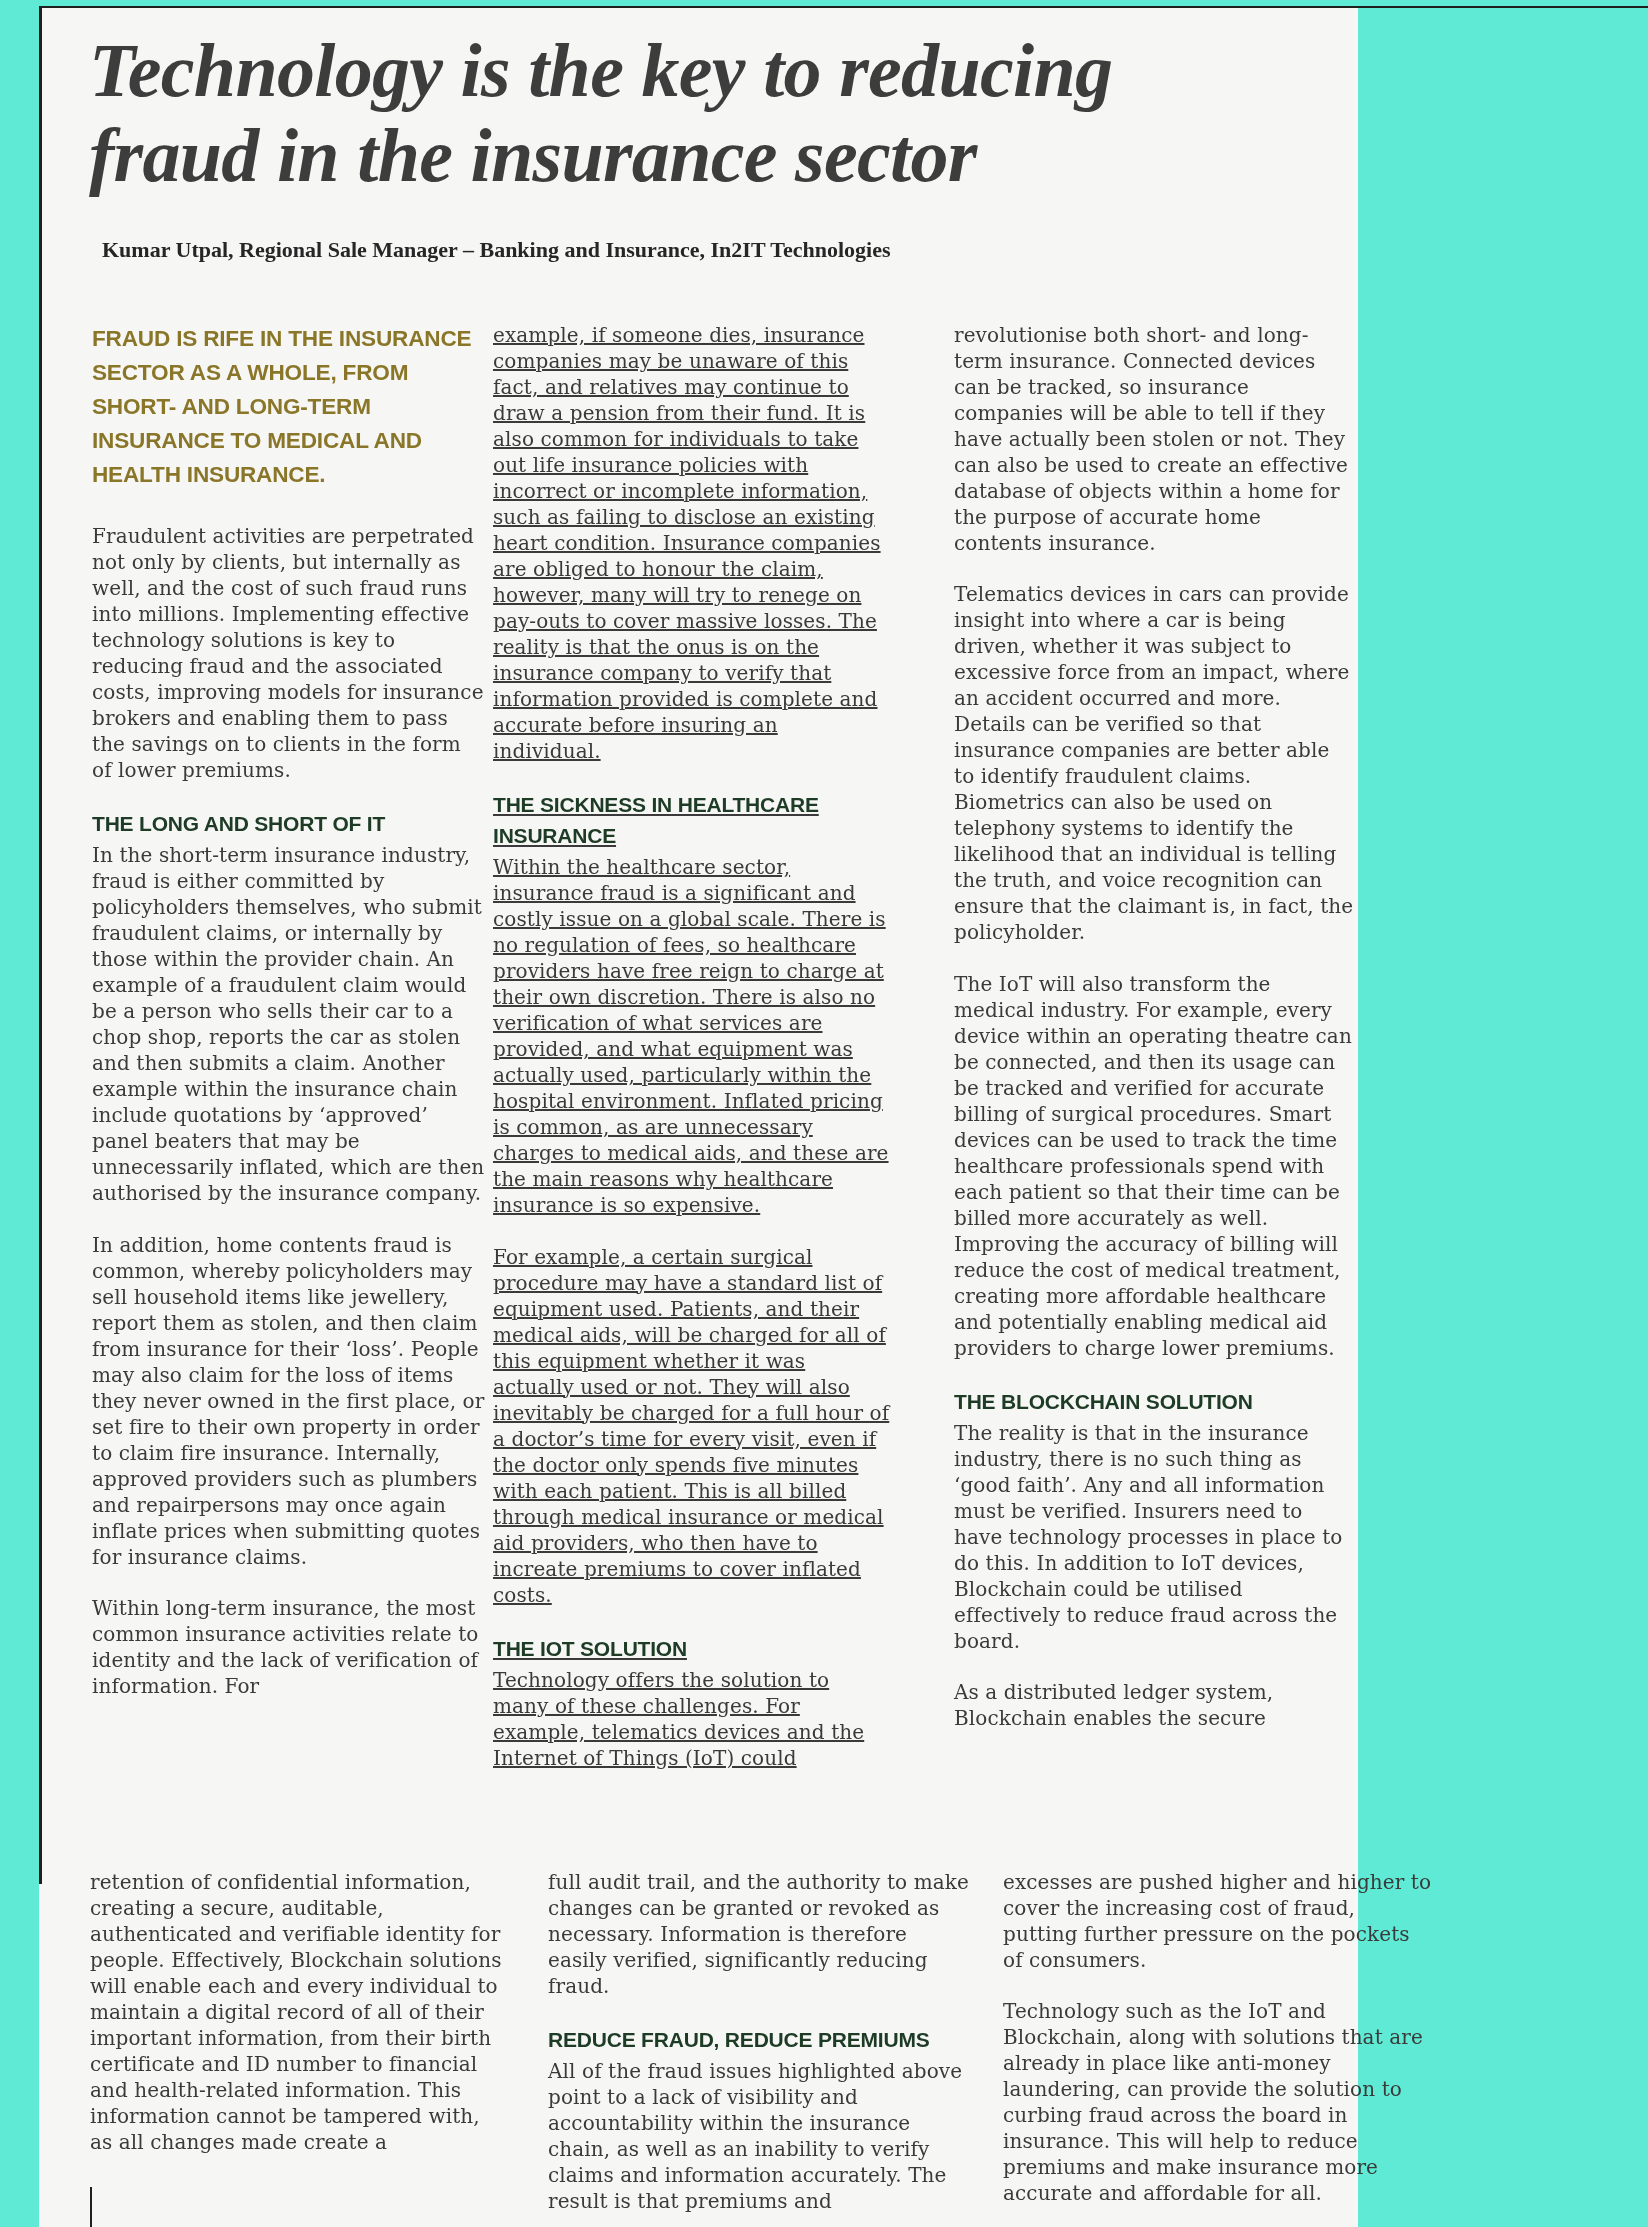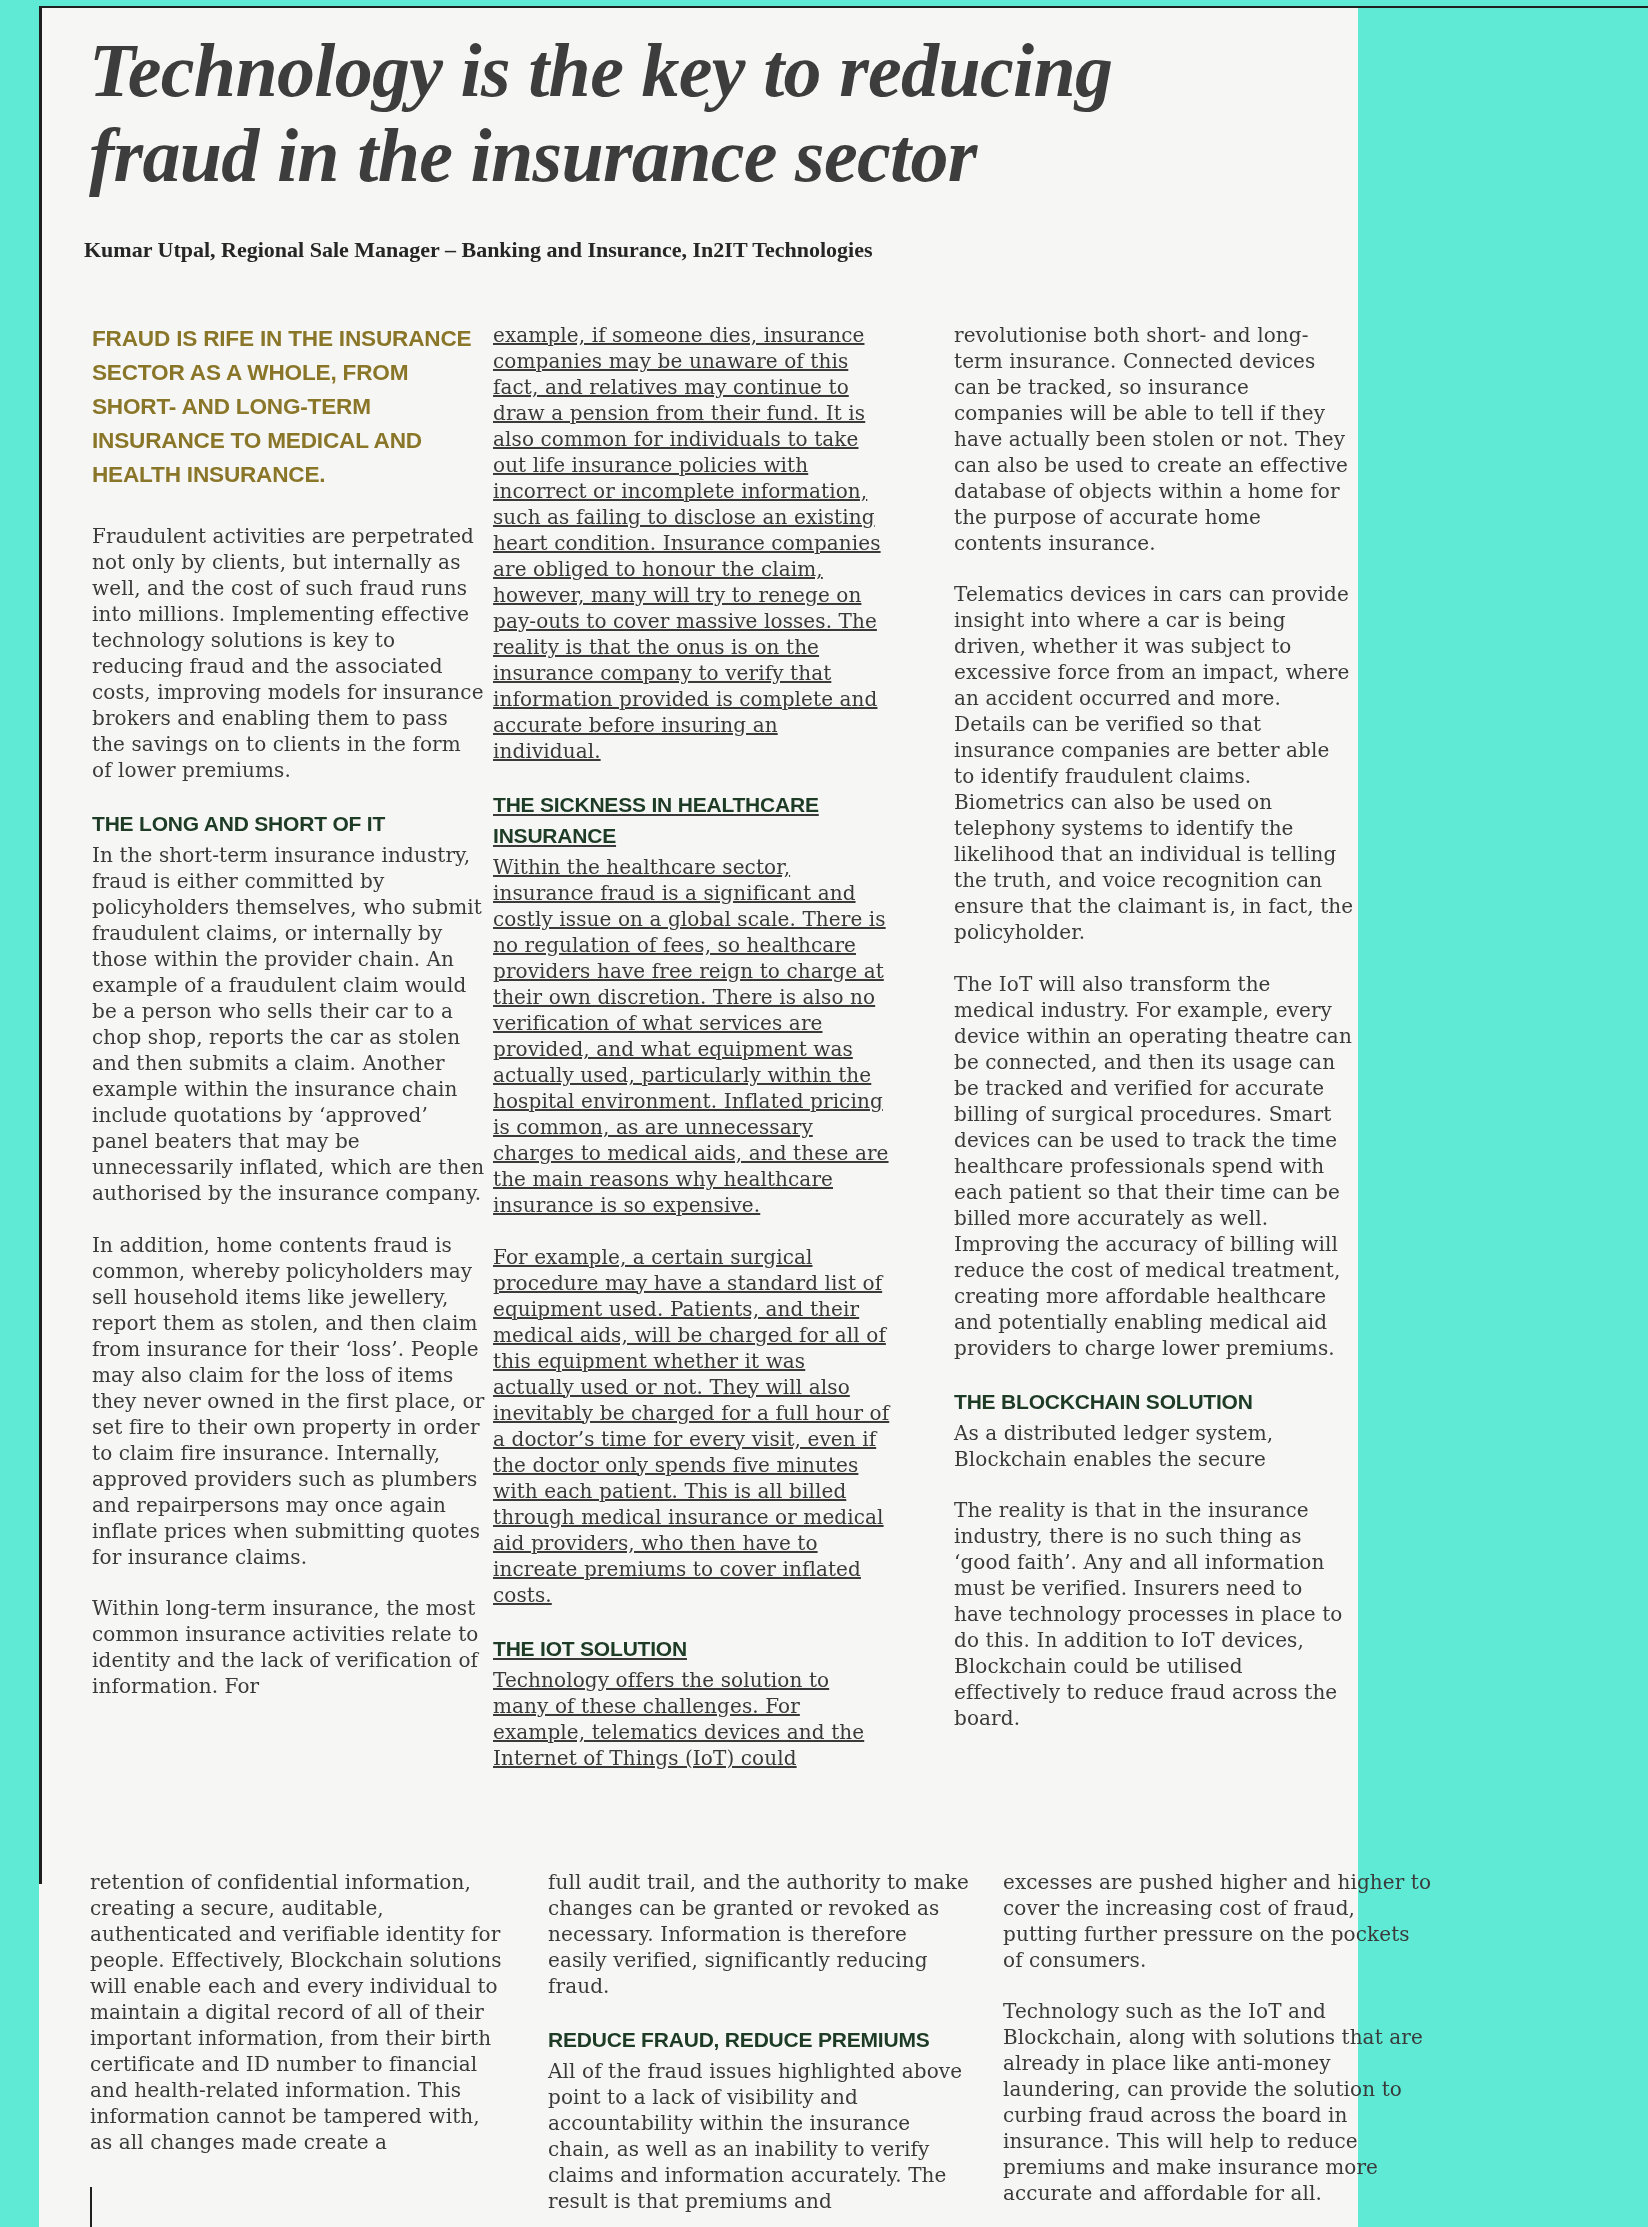--- a/index.html
+++ b/index.html
@@ -43,21 +43,21 @@
     font-family:"Liberation Serif", serif;
     font-style:italic;
     font-weight:600;
     font-size:76px;
     line-height:1.12;
     letter-spacing:-0.7px;
     color:#3d3d3d;
   }
   .byline{
     position:absolute;
-    left:84px; top:237px;
+    left:102px; top:237px;
     width:1201px;
     font-family:"Liberation Serif", serif;
     font-weight:bold;
     font-size:22px;
     color:#262626;
   }
   .col{
     position:absolute;
     font-size:20px;
     line-height:26px;
@@ -113,22 +113,22 @@
       <p class="para">Within the healthcare sector, insurance fraud is a significant and costly issue on a global scale. There is no regulation of fees, so healthcare providers have free reign to charge at their own discretion. There is also no verification of what services are provided, and what equipment was actually used, particularly within the hospital environment. Inflated pricing is common, as are unnecessary charges to medical aids, and these are the main reasons why healthcare insurance is so expensive.</p>
       <p class="para">For example, a certain surgical procedure may have a standard list of equipment used. Patients, and their medical aids, will be charged for all of this equipment whether it was actually used or not. They will also inevitably be charged for a full hour of a doctor’s time for every visit, even if the doctor only spends five minutes with each patient. This is all billed through medical insurance or medical aid providers, who then have to increate premiums to cover inflated costs.</p>
       <p class="heading">THE IOT SOLUTION</p>
       <p class="para">Technology offers the solution to many of these challenges. For example, telematics devices and the Internet of Things (IoT) could</p>
     </div>
   <div class="col top" style="left:954px; width:400px;">
       <p class="para">revolutionise both short- and long-term insurance. Connected devices can be tracked, so insurance companies will be able to tell if they have actually been stolen or not. They can also be used to create an effective database of objects within a home for the purpose of accurate home contents insurance.</p>
       <p class="para">Telematics devices in cars can provide insight into where a car is being driven, whether it was subject to excessive force from an impact, where an accident occurred and more. Details can be verified so that insurance companies are better able to identify fraudulent claims. Biometrics can also be used on telephony systems to identify the likelihood that an individual is telling the truth, and voice recognition can ensure that the claimant is, in fact, the policyholder.</p>
       <p class="para">The IoT will also transform the medical industry. For example, every device within an operating theatre can be connected, and then its usage can be tracked and verified for accurate billing of surgical procedures. Smart devices can be used to track the time healthcare professionals spend with each patient so that their time can be billed more accurately as well. Improving the accuracy of billing will reduce the cost of medical treatment, creating more affordable healthcare and potentially enabling medical aid providers to charge lower premiums.</p>
       <p class="heading">THE BLOCKCHAIN SOLUTION</p>
+      <p class="para">The reality is that in the insurance industry, there is no such thing as ‘good faith’. Any and all information must be verified. Insurers need to have technology processes in place to do this. In addition to IoT devices, Blockchain could be utilised effectively to reduce fraud across the board.</p>
       <p class="para">As a distributed ledger system, Blockchain enables the secure</p>
-      <p class="para">The reality is that in the insurance industry, there is no such thing as ‘good faith’. Any and all information must be verified. Insurers need to have technology processes in place to do this. In addition to IoT devices, Blockchain could be utilised effectively to reduce fraud across the board.</p>
     </div>
 
   <div class="col bottom" style="left:90px; width:417px;">
       <p class="para">retention of confidential information, creating a secure, auditable, authenticated and verifiable identity for people. Effectively, Blockchain solutions will enable each and every individual to maintain a digital record of all of their important information, from their birth certificate and ID number to financial and health-related information. This information cannot be tampered with, as all changes made create a</p>
     </div>
   <div class="col bottom" style="left:548px; width:424px;">
       <p class="para">full audit trail, and the authority to make changes can be granted or revoked as necessary. Information is therefore easily verified, significantly reducing fraud.</p>
       <p class="heading">REDUCE FRAUD, REDUCE PREMIUMS</p>
       <p class="para">All of the fraud issues highlighted above point to a lack of visibility and accountability within the insurance chain, as well as an inability to verify claims and information accurately. The result is that premiums and</p>
     </div>

